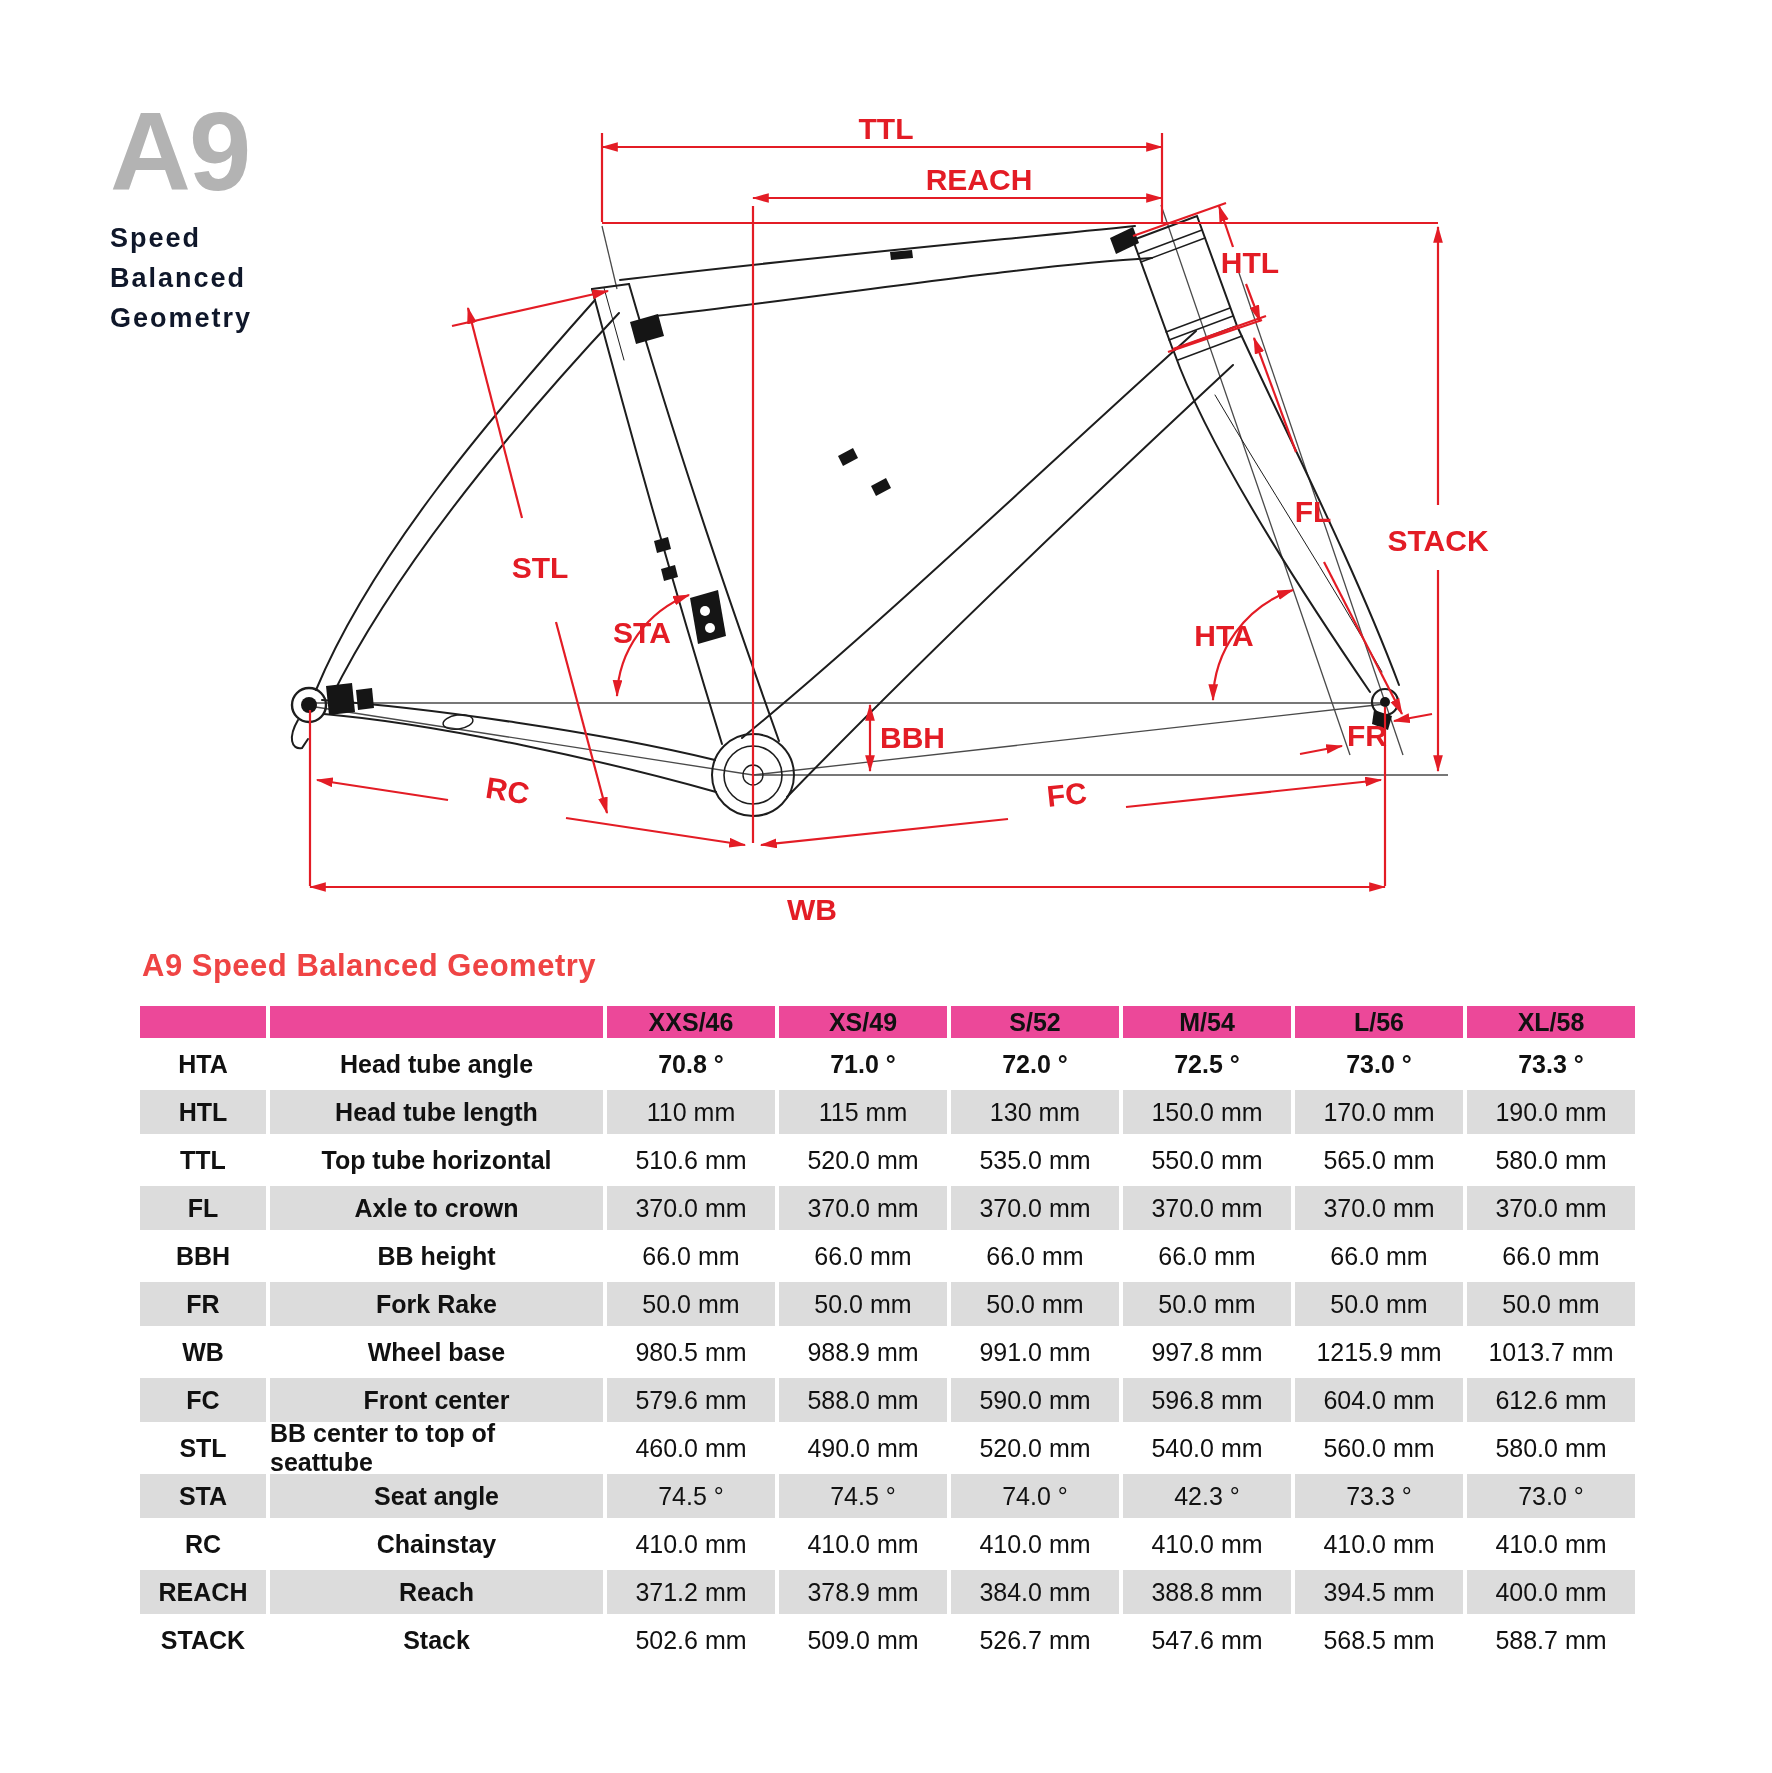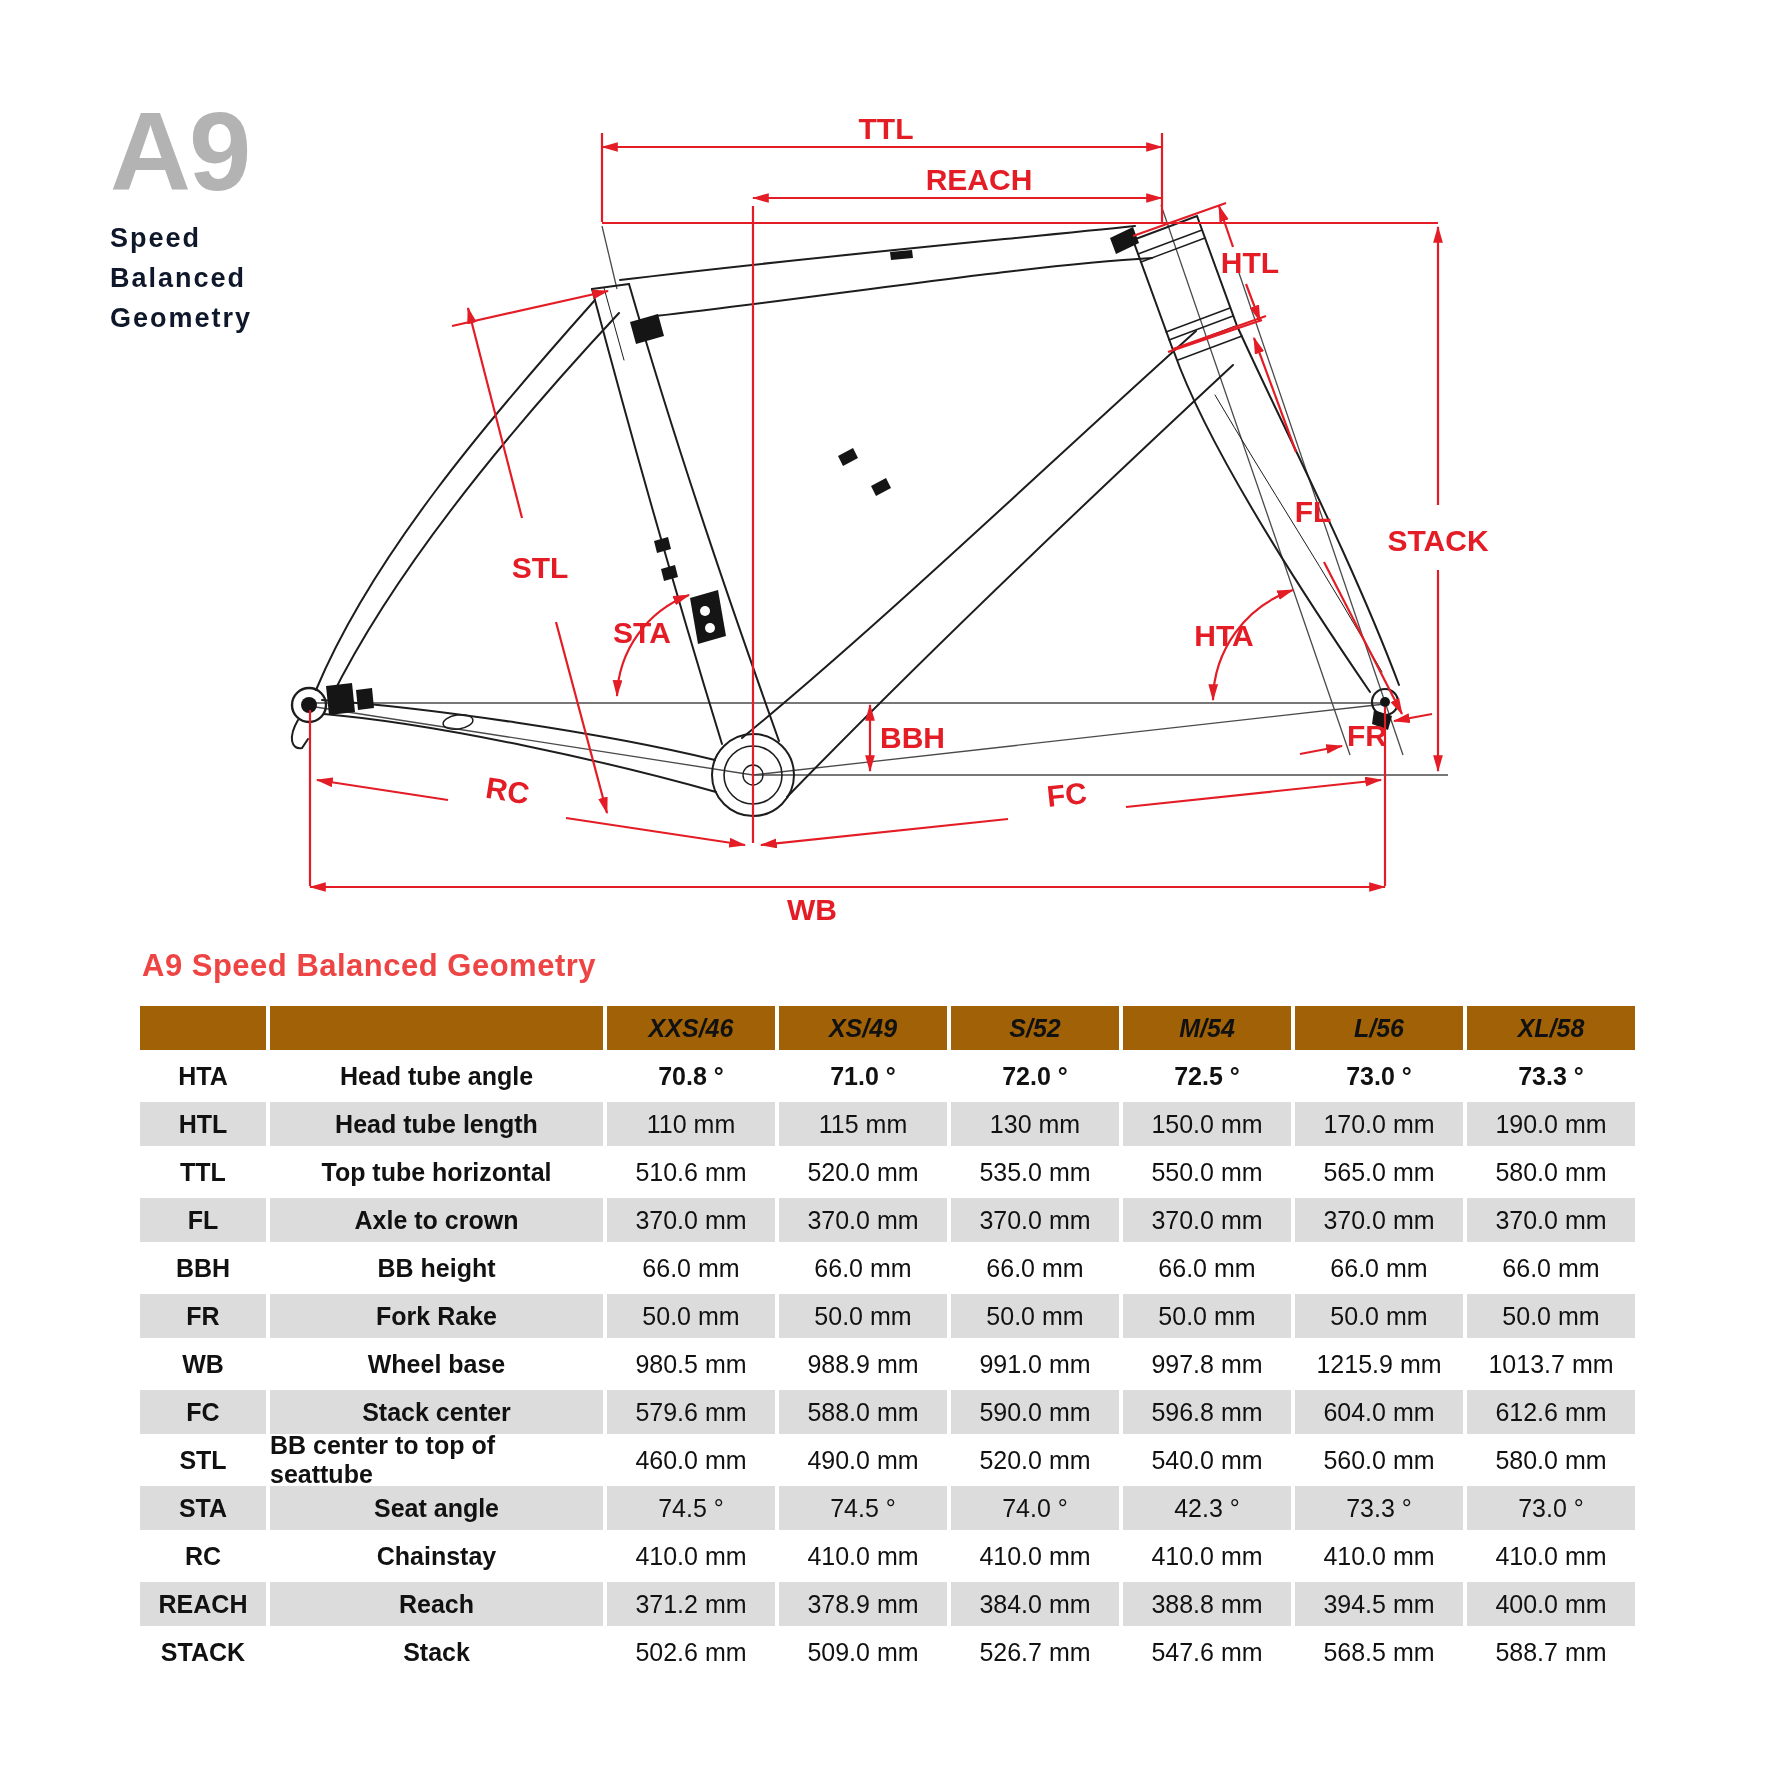--- a/index.html
+++ b/index.html
@@ -12,21 +12,21 @@
              letter-spacing:2px;color:#0f172a;}
   
   .diagram{position:absolute;left:0;top:0;}
   .dim-label{font-family:"Liberation Sans", sans-serif;font-size:30px;font-weight:700;fill:#e31c25;}
   
   .spec{position:absolute;left:140px;top:948px;width:1495px;}
   .spec h2{margin:0 0 22px 2px;font-size:31px;font-weight:700;color:#ef4444;letter-spacing:0.5px;}
   .t-row{display:flex;gap:4px;margin-bottom:4px;}
   .cell{height:44px;display:flex;align-items:center;justify-content:center;
         font-size:25px;color:#111;background:#fff;}
-  .t-head .cell{height:44px;background:#a16207;font-weight:700;font-style:italic;}
+  .t-head .cell{height:32px;background:#ec4899;font-weight:700;}
   .c-code{width:126px;flex:0 0 126px;font-weight:700;}
   .c-name{width:333px;flex:0 0 333px;font-weight:700;}
   .c-val{width:168px;flex:0 0 168px;}
   .c-val.bv{font-weight:700;}
   .t-row.shade .cell{background:#dcdcdc;}
 </style>
 </head>
 <body>
 
 <div class="page">
@@ -257,21 +257,21 @@
         <div class="cell c-name">Wheel base</div>
       <div class="cell c-val">980.5 mm</div>
           <div class="cell c-val">988.9 mm</div>
           <div class="cell c-val">991.0 mm</div>
           <div class="cell c-val">997.8 mm</div>
           <div class="cell c-val">1215.9 mm</div>
           <div class="cell c-val">1013.7 mm</div>
         </div>
         <div class="t-row shade">
         <div class="cell c-code">FC</div>
-        <div class="cell c-name">Stack center</div>
+        <div class="cell c-name">Front center</div>
       <div class="cell c-val">579.6 mm</div>
           <div class="cell c-val">588.0 mm</div>
           <div class="cell c-val">590.0 mm</div>
           <div class="cell c-val">596.8 mm</div>
           <div class="cell c-val">604.0 mm</div>
           <div class="cell c-val">612.6 mm</div>
         </div>
         <div class="t-row">
         <div class="cell c-code">STL</div>
         <div class="cell c-name">BB center to top of seattube</div>

